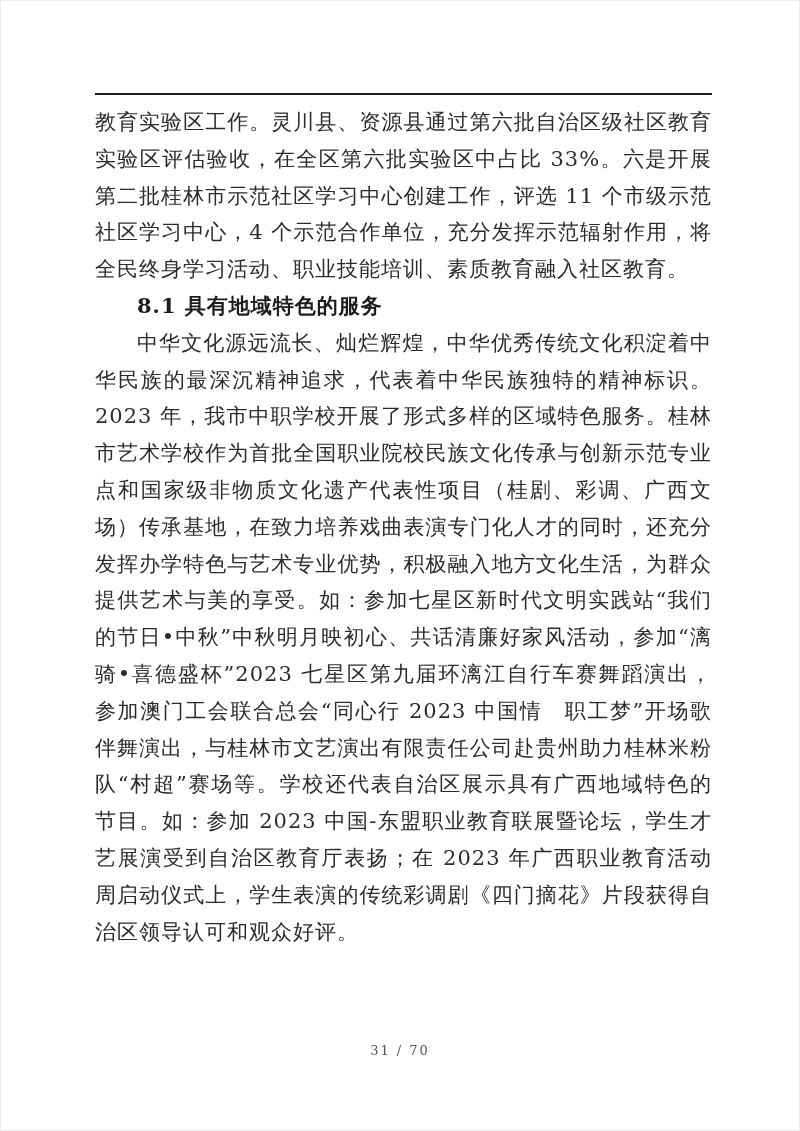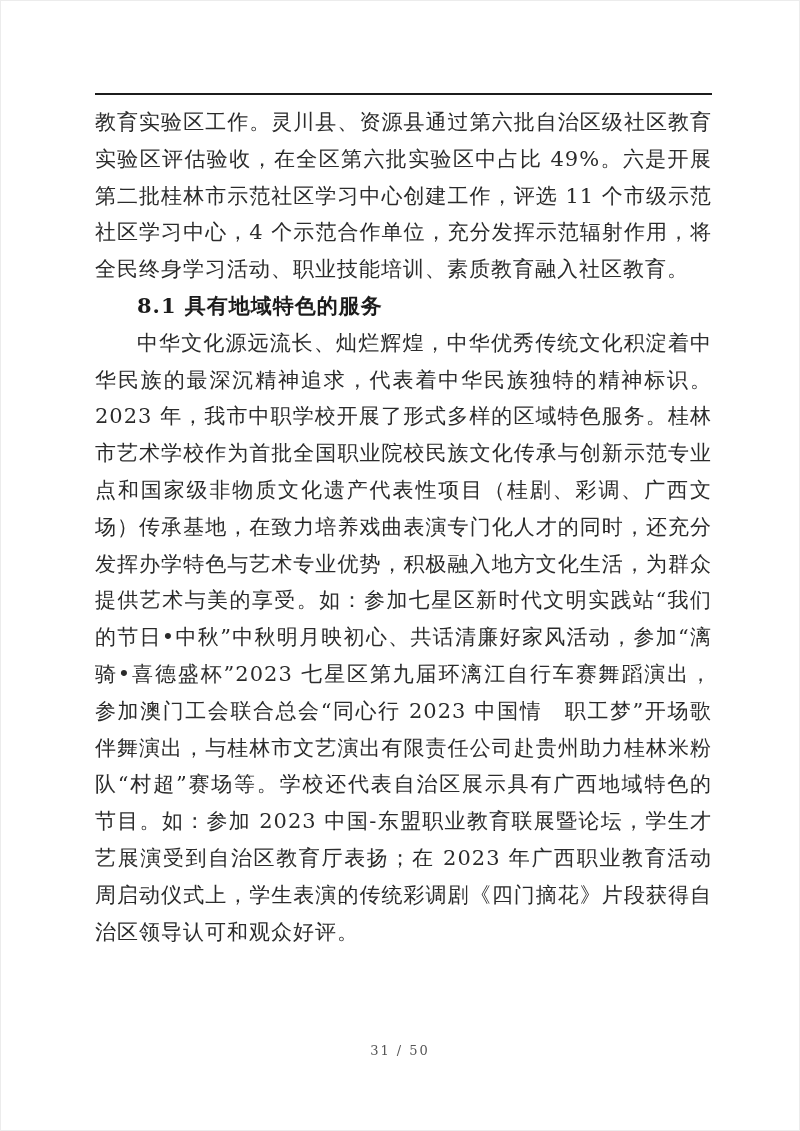--- a/index.html
+++ b/index.html
@@ -70,22 +70,22 @@
   }
 </style>
 </head>
 <body>
 
 <div class="page">
 
   <div class="header-rule"></div>
 
   <div class="content">
-    <p class="body-para no-indent">教育实验区工作。灵川县、资源县通过第六批自治区级社区教育实验区评估验收，在全区第六批实验区中占比 49%。六是开展第二批桂林市示范社区学习中心创建工作，评选 11 个市级示范社区学习中心，4 个示范合作单位，充分发挥示范辐射作用，将全民终身学习活动、职业技能培训、素质教育融入社区教育。</p>
+    <p class="body-para no-indent">教育实验区工作。灵川县、资源县通过第六批自治区级社区教育实验区评估验收，在全区第六批实验区中占比 33%。六是开展第二批桂林市示范社区学习中心创建工作，评选 11 个市级示范社区学习中心，4 个示范合作单位，充分发挥示范辐射作用，将全民终身学习活动、职业技能培训、素质教育融入社区教育。</p>
 
     <h2 class="section-heading">8.1 具有地域特色的服务</h2>
 
     <p class="body-para">中华文化源远流长、灿烂辉煌，中华优秀传统文化积淀着中华民族的最深沉精神追求，代表着中华民族独特的精神标识。2023 年，我市中职学校开展了形式多样的区域特色服务。桂林市艺术学校作为首批全国职业院校民族文化传承与创新示范专业点和国家级非物质文化遗产代表性项目（桂剧、彩调、广西文场）传承基地，在致力培养戏曲表演专门化人才的同时，还充分发挥办学特色与艺术专业优势，积极融入地方文化生活，为群众提供艺术与美的享受。如：参加七星区新时代文明实践站“我们的节日•中秋”中秋明月映初心、共话清廉好家风活动，参加“漓骑•喜德盛杯”2023 七星区第九届环漓江自行车赛舞蹈演出，参加澳门工会联合总会“同心行 2023 中国情　职工梦”开场歌伴舞演出，与桂林市文艺演出有限责任公司赴贵州助力桂林米粉队“村超”赛场等。学校还代表自治区展示具有广西地域特色的节目。如：参加 2023 中国-东盟职业教育联展暨论坛，学生才艺展演受到自治区教育厅表扬；在 2023 年广西职业教育活动周启动仪式上，学生表演的传统彩调剧《四门摘花》片段获得自治区领导认可和观众好评。</p>
   </div>
 
-  <div class="footer">31 / 50</div>
+  <div class="footer">31 / 70</div>
 
 </div>
 
 </body></html>

